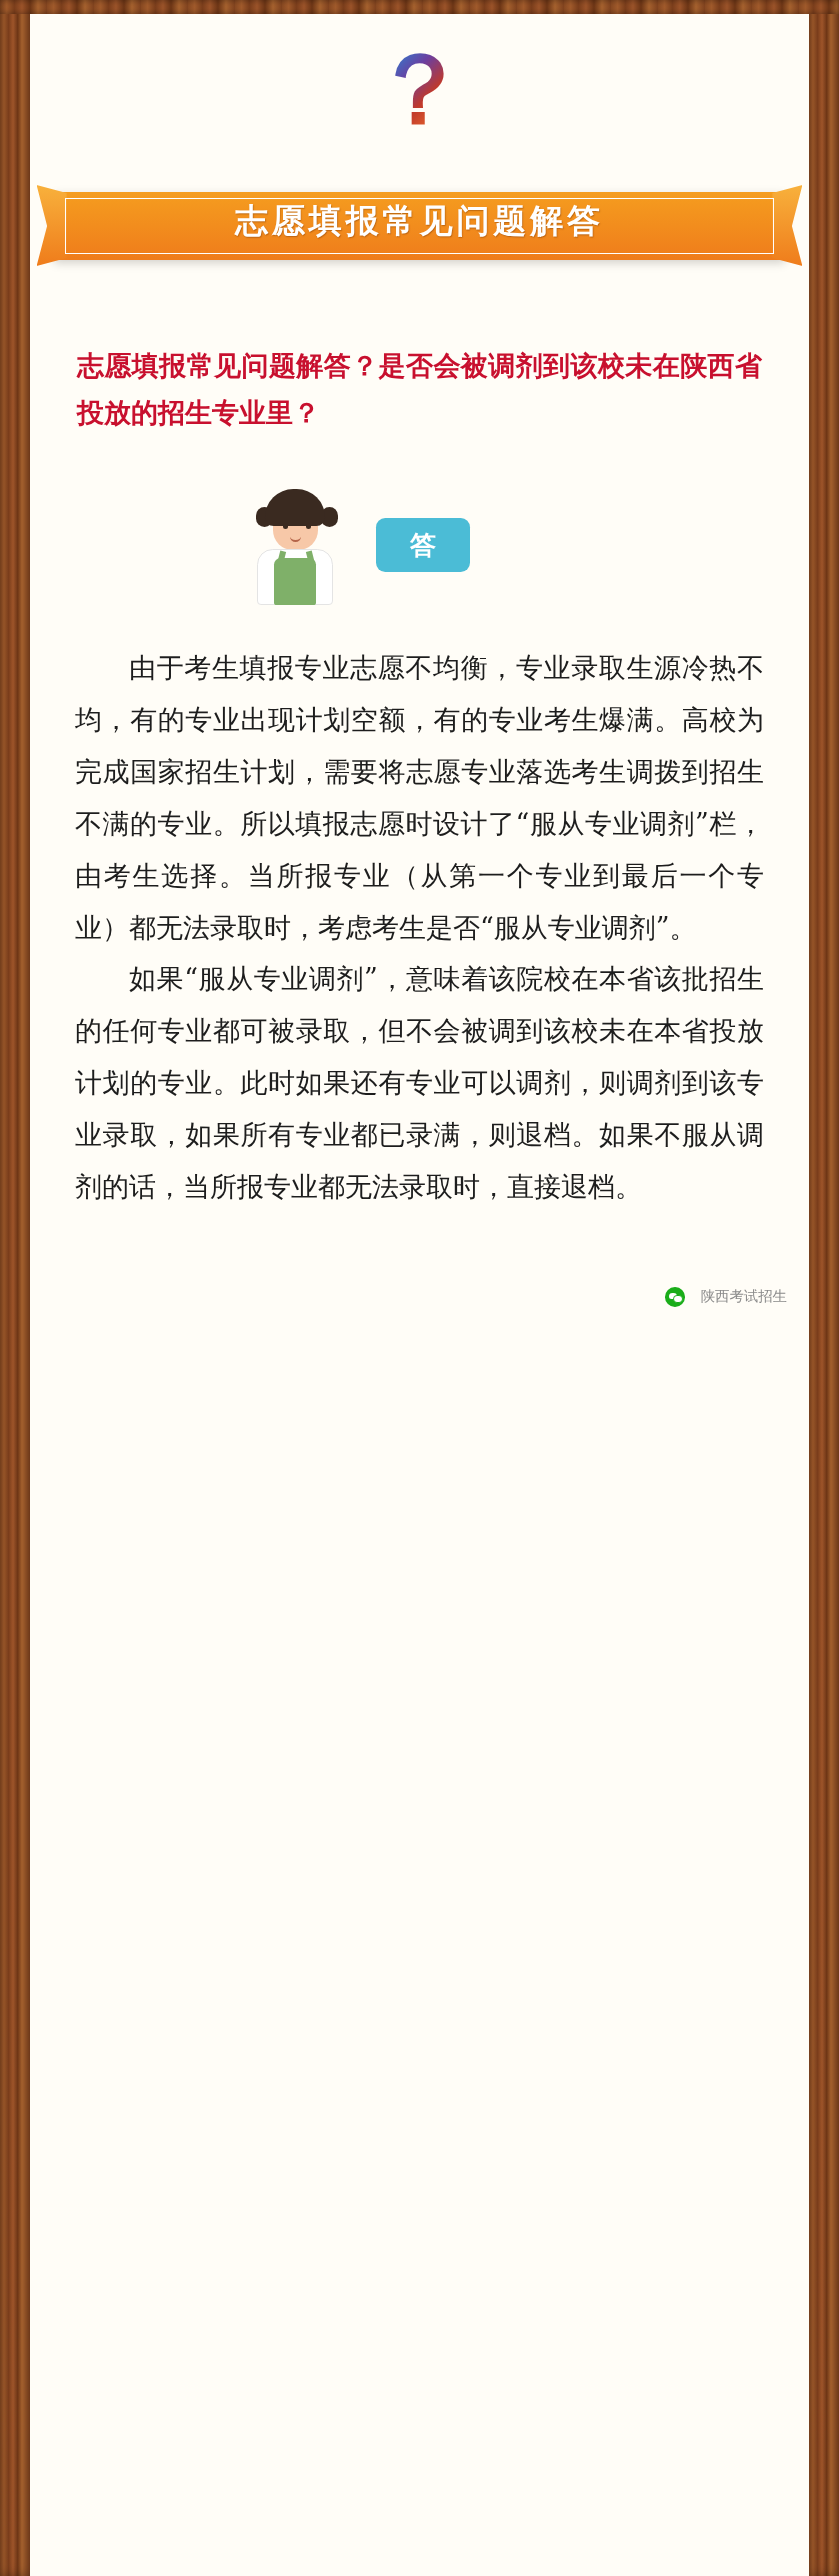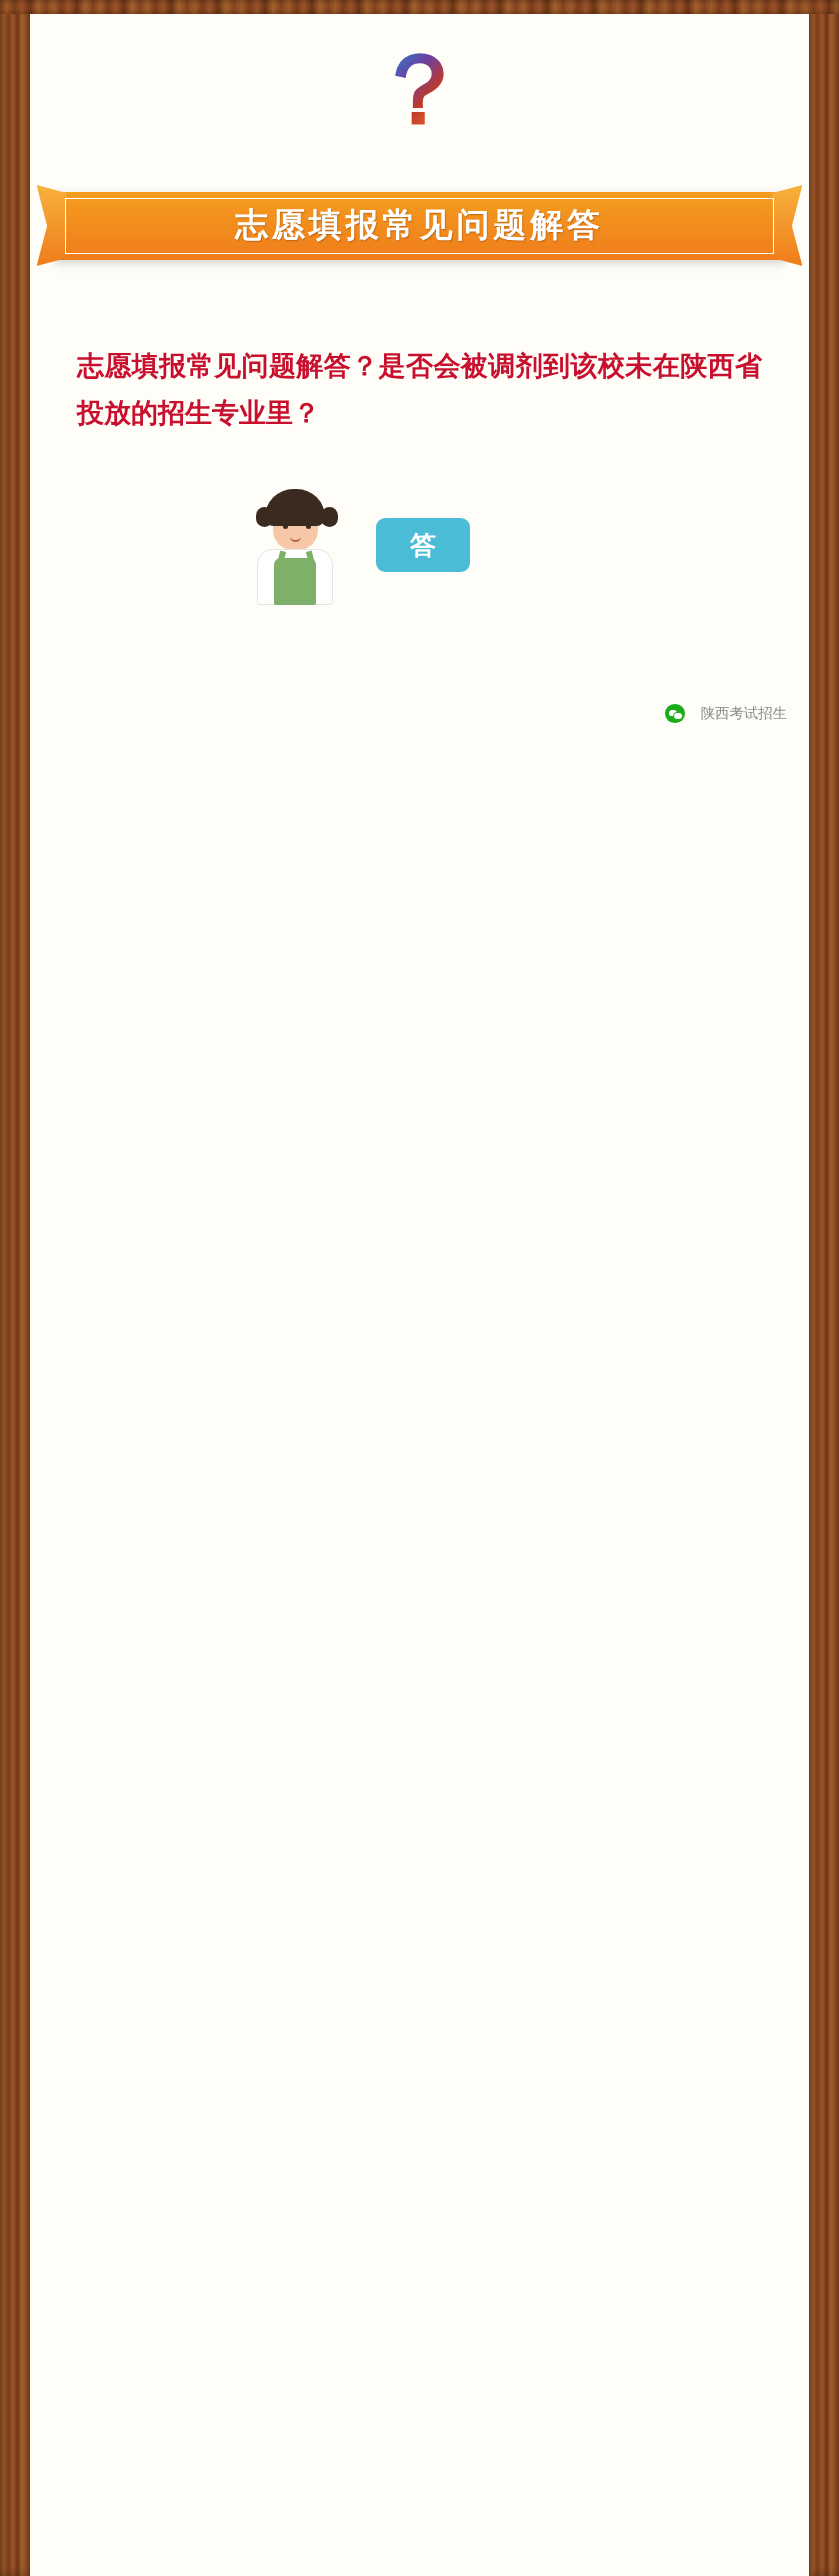--- a/index.html
+++ b/index.html
@@ -105,21 +105,20 @@
   }
   .banner-ribbon:after {
     right: -17px;
     clip-path: polygon(100% 0, 0 7.9px, 0 73px, 100% 100%, calc(100% - 10.5px) 41px);
   }
   .banner-inner {
     position: absolute;
     left: 11.8px; right: 11.8px; top: 11.8px; bottom: 11.8px;
     border: 1.3px solid #ffffff;
     display: flex;
-    align-items: center;
     justify-content: center;
   }
   .banner-title {
     color: #ffffff;
     font-size: 33px;
     font-weight: bold;
     letter-spacing: 3.9px;
     font-family: "DejaVu Sans", sans-serif;
     text-shadow: 0.7px 1.3px 1.3px rgba(120,50,0,0.45);
     white-space: nowrap;
@@ -418,20 +417,22 @@
         <div class="t-mouth"></div>
         <div class="t-body"></div>
         <div class="t-apron-strap-l"></div>
         <div class="t-apron-strap-r"></div>
         <div class="t-apron"></div>
       </div>
       <div class="a-badge">答</div>
     </div>
 
     <div class="answer">
+      <p>由于考生填报专业志愿不均衡，专业录取生源冷热不均，有的专业出现计划空额，有的专业考生爆满。高校为完成国家招生计划，需要将志愿专业落选考生调拨到招生不满的专业。所以填报志愿时设计了“服从专业调剂”栏，由考生选择。当所报专业（从第一个专业到最后一个专业）都无法录取时，考虑考生是否“服从专业调剂”。</p>
+      <p>如果“服从专业调剂”，意味着该院校在本省该批招生的任何专业都可被录取，但不会被调到该校未在本省投放计划的专业。此时如果还有专业可以调剂，则调剂到该专业录取，如果所有专业都已录满，则退档。如果不服从调剂的话，当所报专业都无法录取时，直接退档。</p>
     </div>
 
     <div class="footer">
       <div class="footer-credit">
         <span class="wechat-icon"></span>
         <span class="footer-text">陕西考试招生</span>
       </div>
     </div>
 
   </div>

